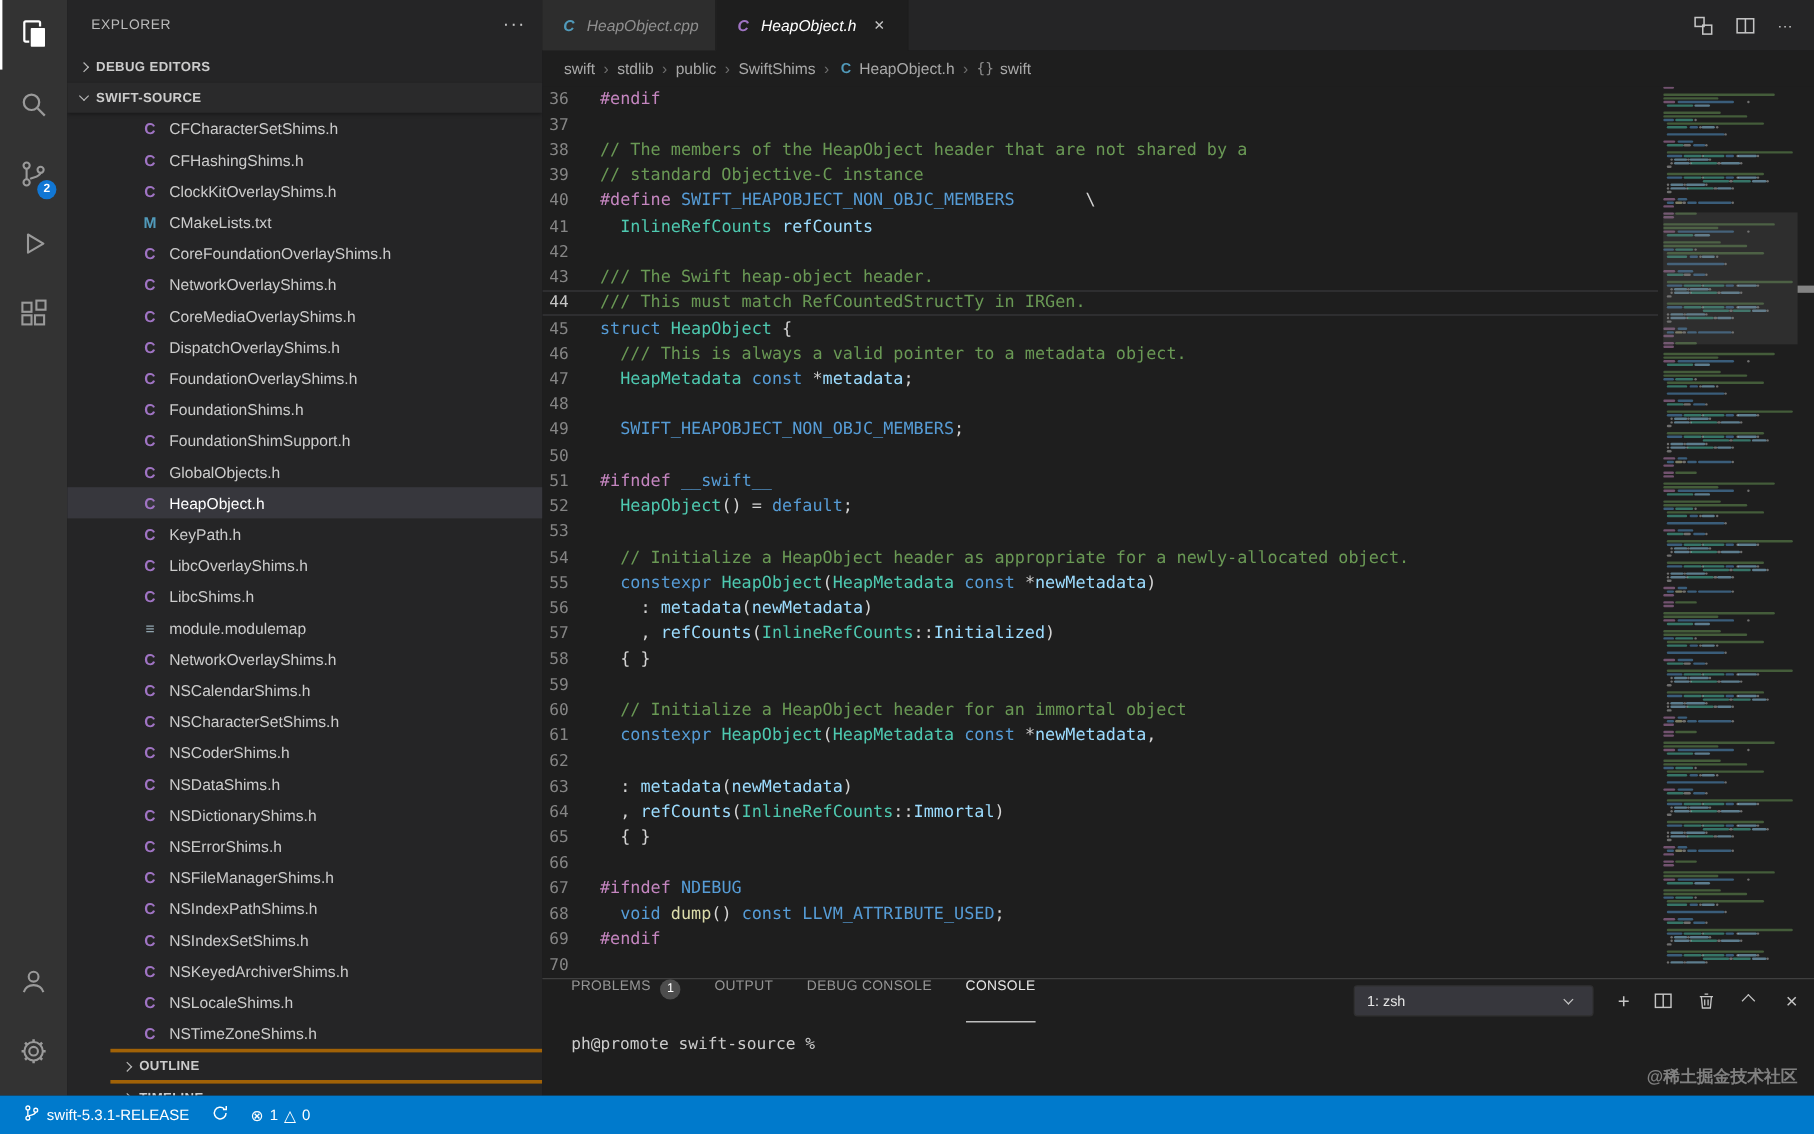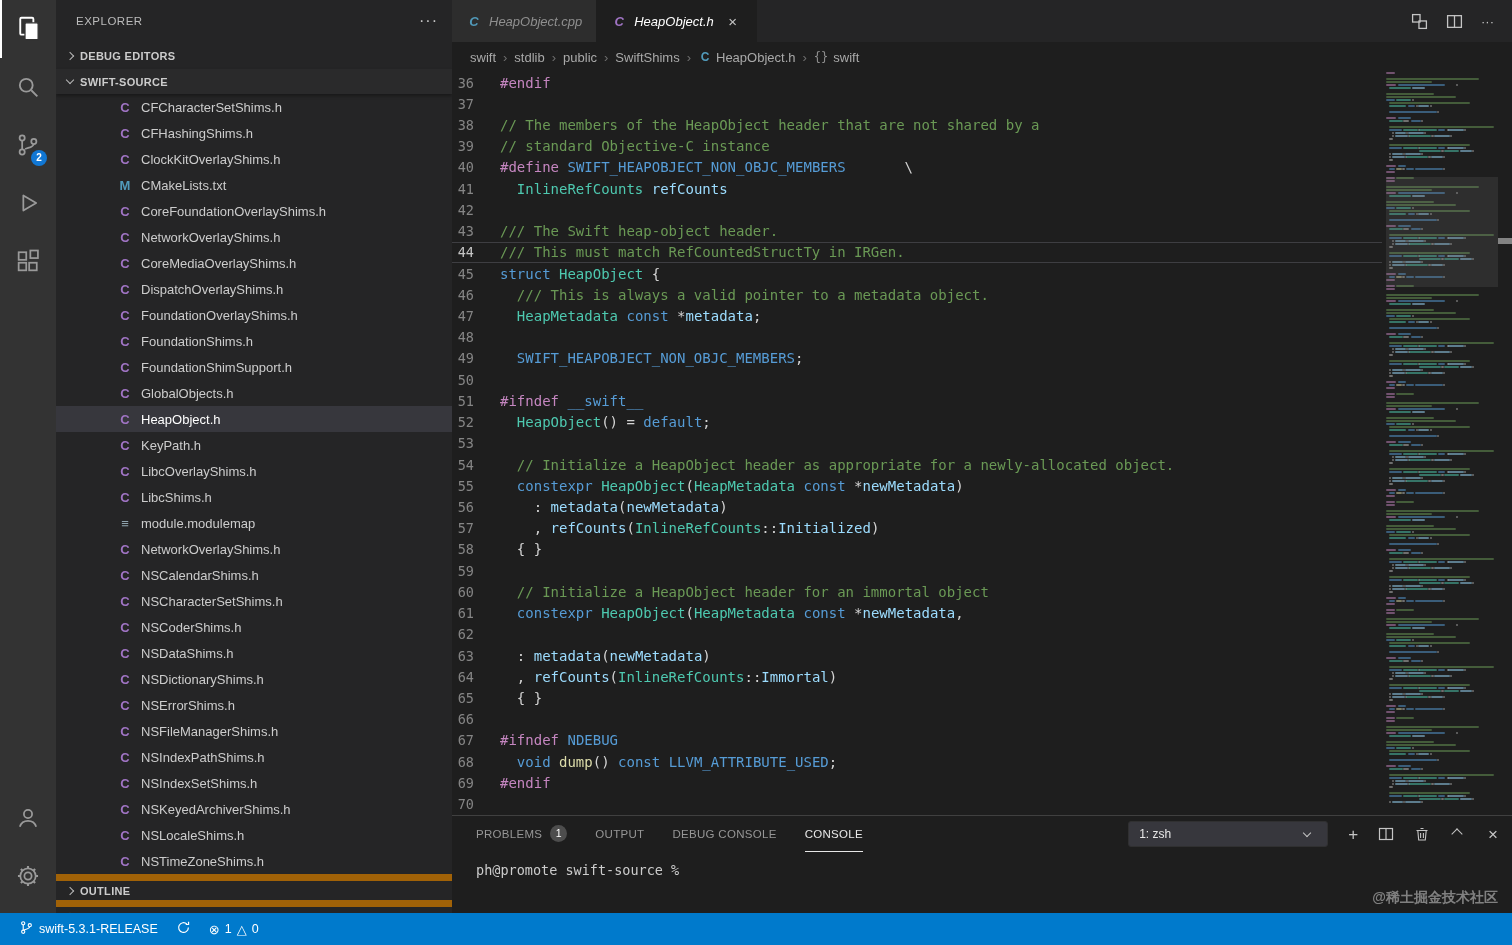--- a/index.html
+++ b/index.html
@@ -16,21 +16,21 @@
             font-size:10px;line-height:16px;text-align:center;font-weight:700;padding:0 2px;}
   .ab-bottom{margin-top:auto;display:flex;flex-direction:column;align-items:center;padding-bottom:8px;}
 
   
   .sidebar{position:absolute;left:56px;top:0;width:396px;height:913px;background:#252526;overflow:hidden;}
   .sb-header{height:42px;display:flex;align-items:center;padding:0 14px 0 20px;}
   .sb-title{font-size:11.5px;letter-spacing:.5px;color:#bbbbbb;}
   .sb-more{margin-left:auto;color:#c5c5c5;font-size:16px;letter-spacing:1px;cursor:pointer;line-height:10px;}
   .tree-section{height:27px;display:flex;align-items:center;padding-left:8px;font-weight:700;font-size:11px;color:#cccccc;letter-spacing:.3px;cursor:pointer;}
   .tree-section.folder{height:25px;background:#2a2a2b;box-shadow:0 2px 3px rgba(0,0,0,.35);position:relative;z-index:2;}
-  .tree-section.footer{border-top:7px solid #a16207;height:26px;}
+  .tree-section.footer{border-top:3px solid #a16207;height:26px;margin-left:36px;}
   .chev{display:inline-block;width:6px;height:6px;border-right:1.4px solid #b8b8b8;border-bottom:1.4px solid #b8b8b8;margin:0 7px 0 3px;flex:none;}
   .chev.right{transform:rotate(-45deg);}
   .chev.down{transform:rotate(45deg);margin-top:-3px;}
   .chev.up{transform:rotate(-135deg);}
   .file-list{position:relative;z-index:1;}
   .file-row{height:26px;display:flex;align-items:center;padding-left:60px;cursor:pointer;color:#cccccc;white-space:nowrap;}
   .file-row.selected{background:#37373d;color:#ffffff;}
   .ficon{font-family:"Liberation Sans",sans-serif;font-weight:700;font-size:13px;width:18px;flex:none;text-align:center;margin-right:7px;}
   .fname{font-size:13px;}
 
@@ -66,21 +66,21 @@
   .mm-row{position:relative;height:2px;margin-bottom:1px;}
   .mm-row span{position:absolute;top:0;height:2px;opacity:.5;border-radius:1px;}
   .mm-slider{position:absolute;right:14px;width:112px;top:105px;height:110px;background:rgba(121,121,121,.18);}
   .scrollbar{position:absolute;right:0;top:0;bottom:0;width:14px;}
   .ruler-marker{position:absolute;right:0;top:166px;width:14px;height:6px;background:rgba(255,255,255,.45);}
 
   
   .panel{height:98px;border-top:1px solid rgba(128,128,128,.35);background:#1e1e1e;position:relative;}
   .panel-top{height:36px;display:flex;align-items:center;padding:0 14px 0 24px;}
   .panel-tabs{display:flex;align-items:center;gap:28px;height:100%;}
-  .ptab{display:flex;align-items:center;gap:8px;height:100%;font-size:11.5px;letter-spacing:.3px;color:#969696;cursor:pointer;border-bottom:1px solid transparent;}
+  .ptab{display:flex;align-items:flex-start;gap:8px;height:100%;font-size:11.5px;letter-spacing:.3px;color:#969696;cursor:pointer;border-bottom:1px solid transparent;}
   .ptab.active{color:#e7e7e7;border-bottom:1px solid #e7e7e7;}
   .pbadge{min-width:17px;height:17px;border-radius:9px;background:#4d4d4d;color:#ffffff;font-size:10.5px;line-height:17px;text-align:center;padding:0 2px;}
   .panel-right{margin-left:auto;display:flex;align-items:center;gap:20px;color:#c5c5c5;}
   .term-select{width:200px;height:26px;background:#37373d;border:1px solid #303031;border-radius:3px;display:flex;align-items:center;
                padding:0 10px;font-size:12px;color:#e7e7e7;cursor:pointer;}
   .term-select .chev{margin-left:auto;border-color:#c5c5c5;}
   .p-icon{cursor:pointer;display:flex;align-items:center;font-size:17px;color:#c5c5c5;line-height:1;}
   .term-body{padding:10px 0 0 24px;font-family:"DejaVu Sans Mono",monospace;font-size:13.5px;color:#cccccc;}
 
   

